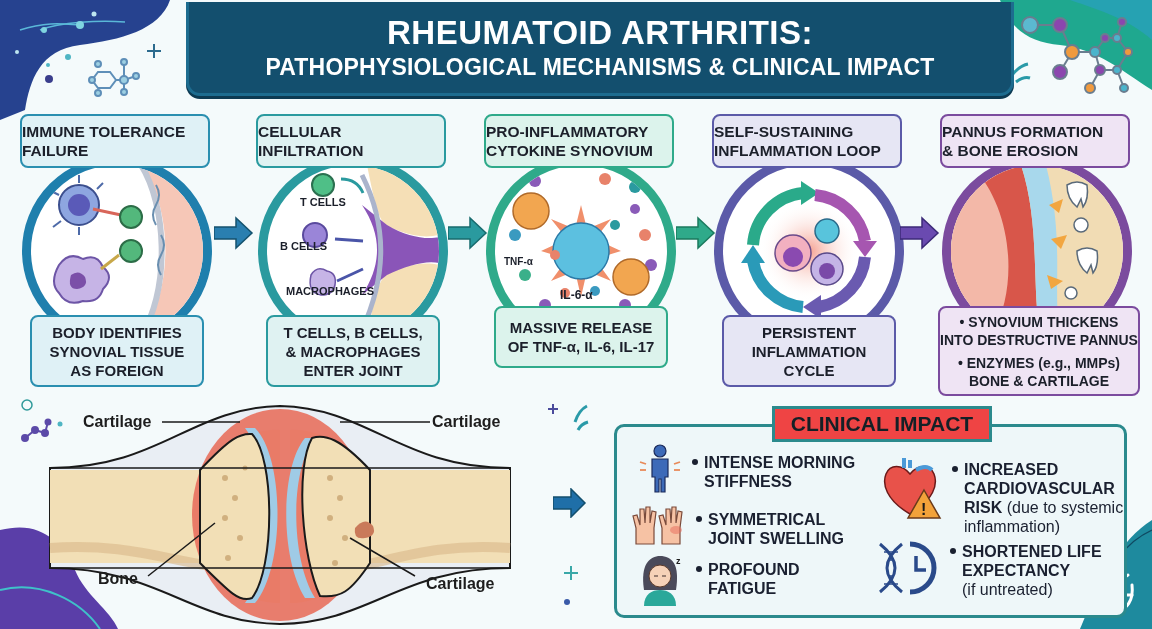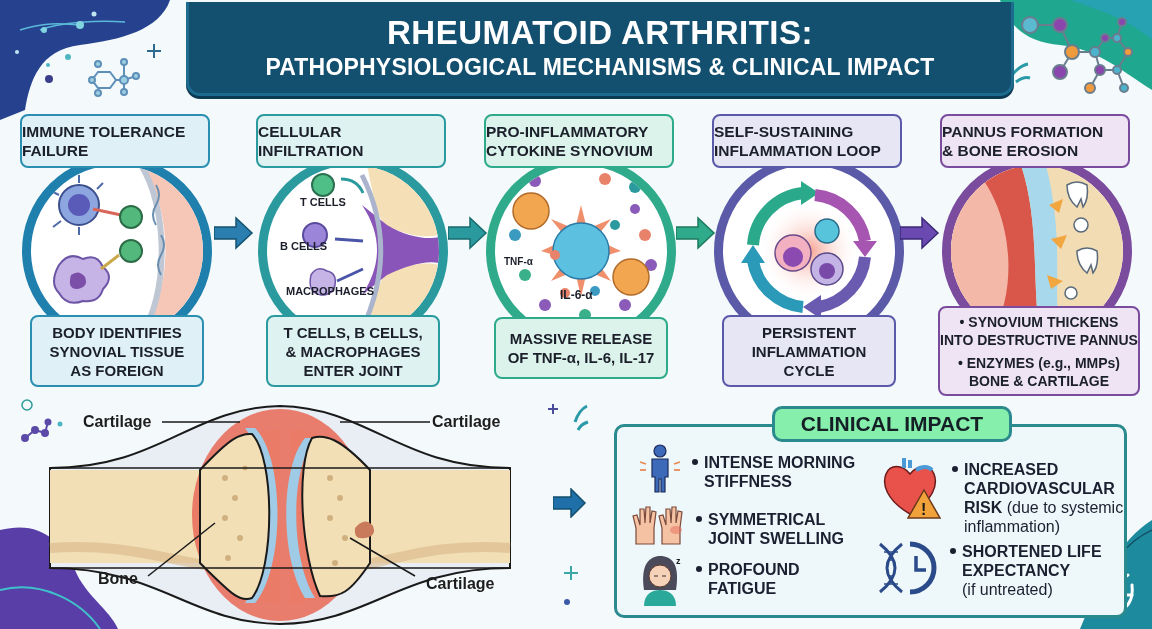--- a/index.html
+++ b/index.html
@@ -16,21 +16,21 @@
 .step-head{position:absolute;left:10px;top:6px;width:190px;height:54px;border-radius:8px;border:2px solid;display:flex;flex-direction:column;justify-content:center;align-items:flex-start;font-weight:700;font-size:15.5px;line-height:19px;text-align:center;z-index:3}
 .step-ring{position:absolute;left:12px;top:48px;width:190px;height:190px;border-radius:50%;border:9px solid;background:#fff;z-index:1;overflow:hidden}
 .step-desc{position:absolute;left:20px;top:207px;width:174px;height:72px;border-radius:8px;border:2px solid;display:flex;flex-direction:column;justify-content:center;align-items:center;font-weight:700;font-size:15px;line-height:19px;text-align:center;z-index:3}
 .step-desc.wide{left:8px;width:202px;height:90px;font-size:14px;line-height:18px}
 .arrow{position:absolute;z-index:4}
 .lbl{position:absolute;font-weight:700;font-size:11px;z-index:2}
 
 .joint-label{position:absolute;font-size:16px;font-weight:700;color:#1d1d1d}
 
 .ci-box{position:absolute;left:614px;top:424px;width:513px;height:194px;border:3px solid #2b8a8d;border-radius:10px;background:#eef7f9}
-.ci-title{position:absolute;left:772px;top:406px;width:240px;height:36px;border:3px solid #2b8a8d;border-radius:10px;background:#86efac;display:flex;align-items:center;justify-content:center;font-weight:700;font-size:21px;color:#142026;z-index:2}
+.ci-title{position:absolute;left:772px;top:406px;width:220px;height:36px;border:3px solid #2b8a8d;border-radius:0;background:#ef4444;display:flex;align-items:center;justify-content:center;font-weight:700;font-size:21px;color:#142026;z-index:2}
 .ci-item{position:absolute;display:flex;align-items:flex-start}
 .ci-text{font-weight:700;font-size:16px;line-height:19px;color:#1a2030}
 .ci-text .norm{font-weight:400}
 .bullet{display:inline-block;width:6px;height:6px;border-radius:50%;background:#1a2030;margin:0 6px 3px 0;vertical-align:middle}
 </style>
 </head>
 <body>
 
 <svg class="bg-svg" width="1152" height="629">
 
@@ -223,21 +223,21 @@
           <circle cx="140" cy="44" r="5" fill="#8a5bb8"></circle>
           <circle cx="70" cy="128" r="5" fill="#e8826a"></circle>
       </g>
       <circle cx="36" cy="46" r="18" fill="#f2a650" stroke="#b06a2a" stroke-width="1.5"></circle>
       <circle cx="136" cy="112" r="18" fill="#f2a650" stroke="#b06a2a" stroke-width="1.5"></circle>
     </svg>
   </div>
   <div class="lbl" style="left:30px;top:148px;font-size:10px">TNF-α</div>
   <div class="lbl" style="left:86px;top:180px;font-size:12px">IL-6-α</div>
   <div class="lbl" style="left:138px;top:215px;font-size:12px">IL-17</div>
-  <div class="step-desc" style="border-color:#2faa8a;background:#dcf3ec;height:62px;top:209px">
+  <div class="step-desc" style="border-color:#2faa8a;background:#dcf3ec;height:62px;top:198px">
     <span>MASSIVE RELEASE</span>
     <span>OF TNF-α, IL-6, IL-17</span>
   </div>
 </div>
 <svg class="arrow" style="left:676px;top:216px" width="40" height="34">
   <path d="M0 11 H22 V2 L38 17 L22 32 V23 H0 Z" fill="#2faa8a" stroke="#1b7a5e" stroke-width="1.5"></path>
 </svg>
 
 <div class="step" style="left:702px">
   <div class="step-head" style="border-color:#5b5aa8;background:#e6e6f4">

